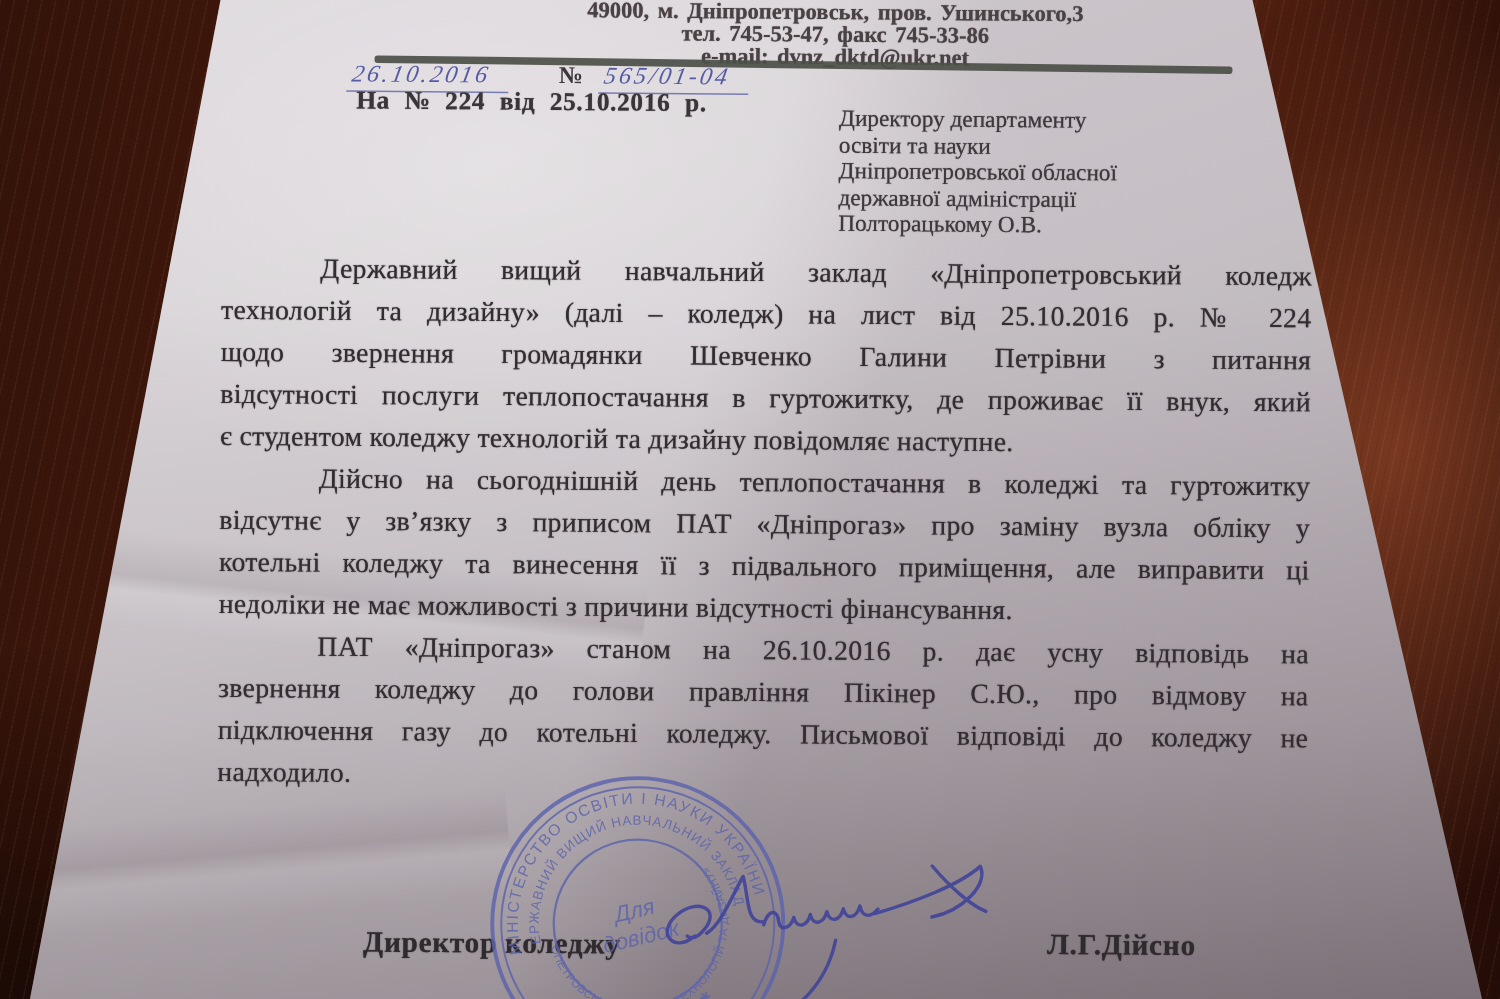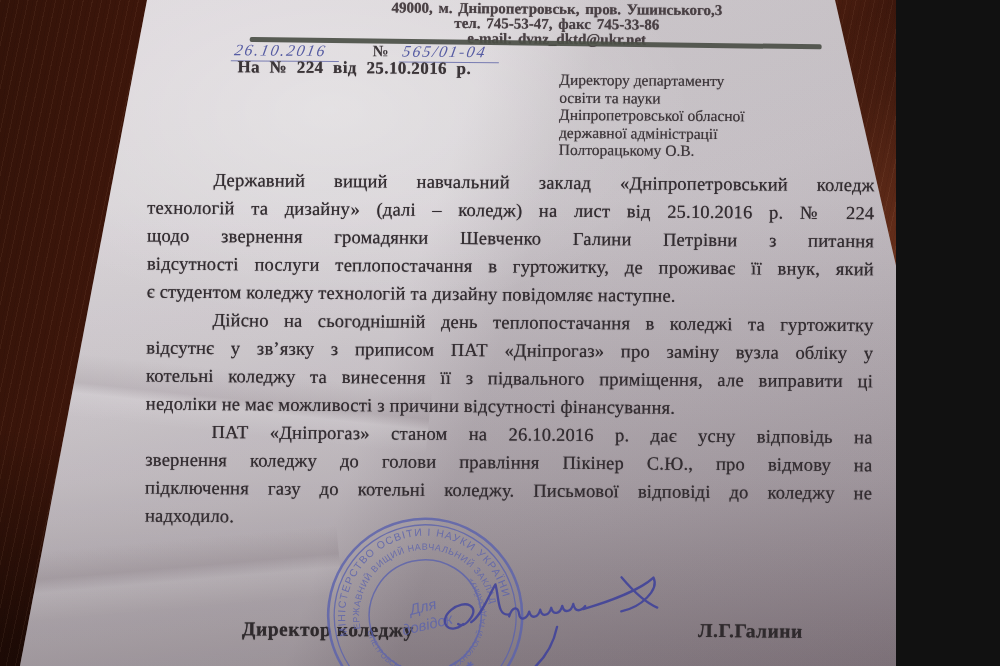--- a/index.html
+++ b/index.html
@@ -1,24 +1,23 @@
 <!DOCTYPE html>
 <html><head>
 <meta charset="utf-8">
 <style>
   html,body{margin:0;padding:0;background:#111;}
   .photo{
-    position:relative;width:848px;height:666px;overflow:hidden;
+    position:relative;width:1000px;height:666px;overflow:hidden;
     font-family:"Liberation Serif",serif;
     background:
       radial-gradient(ellipse 300px 430px at 930px 300px, rgba(190,95,55,0.50), transparent 70%),
       radial-gradient(ellipse 520px 260px at 640px -60px, rgba(150,70,40,0.40), transparent 75%),
       radial-gradient(ellipse 420px 320px at 20px 660px, rgba(0,0,0,0.55), transparent 72%),
       linear-gradient(100deg,#331309 0%,#47190c 30%,#541f0e 60%,#240c07 100%);
-    padding-left: 48px;
   }
   .wood-grain{
     position:absolute;inset:0;
     background:repeating-linear-gradient(102deg,
       rgba(255,200,160,0.055) 0 1px, transparent 1px 5px,
       rgba(0,0,0,0.05) 5px 6px, transparent 6px 9px);
   }
   .paper{
     position:absolute;inset:0;
     clip-path:polygon(147px 0px, 835px 0px, 988px 666px, 20px 666px);
@@ -113,21 +112,21 @@
         <div class="bline">відсутнє у зв’язку з приписом ПАТ «Дніпрогаз» про заміну вузла обліку у</div>
         <div class="bline">котельні коледжу та винесення її з підвального приміщення, але виправити ці</div>
         <div class="bline last">недоліки не має можливості з причини відсутності фінансування.</div>
         <div class="bline first">ПАТ «Дніпрогаз» станом на 26.10.2016 р. дає усну відповідь на</div>
         <div class="bline">звернення коледжу до голови правління Пікінер С.Ю., про відмову на</div>
         <div class="bline">підключення газу до котельні коледжу. Письмової відповіді до коледжу не</div>
         <div class="bline last">надходило.</div>
       </div>
 
       <div class="sigrow-title">Директор коледжу</div>
-      <div class="sigrow-name">Л.Г.Галини</div>
+      <div class="sigrow-name">Л.Г.Дійсно</div>
 
       <svg class="stamp" viewBox="0 0 208 208">
         <defs>
           <path id="ringO" d="M 24,104 a 80,80 0 1,1 160,0 a 80,80 0 1,1 -160,0"></path>
           <path id="ringM" d="M 38,104 a 66,66 0 1,1 132,0 a 66,66 0 1,1 -132,0"></path>
           <path id="ringB" d="M 34,104 a 70,70 0 1,0 140,0 a 70,70 0 1,0 -140,0"></path>
           <path id="ringI" d="M 44,104 a 60,60 0 1,0 120,0 a 60,60 0 1,0 -120,0"></path>
         </defs>
         <circle cx="104" cy="104" r="97" fill="none" stroke="#5c63ad" stroke-width="2.6"></circle>
         <circle cx="104" cy="104" r="91" fill="none" stroke="#5c63ad" stroke-width="1.3"></circle>

